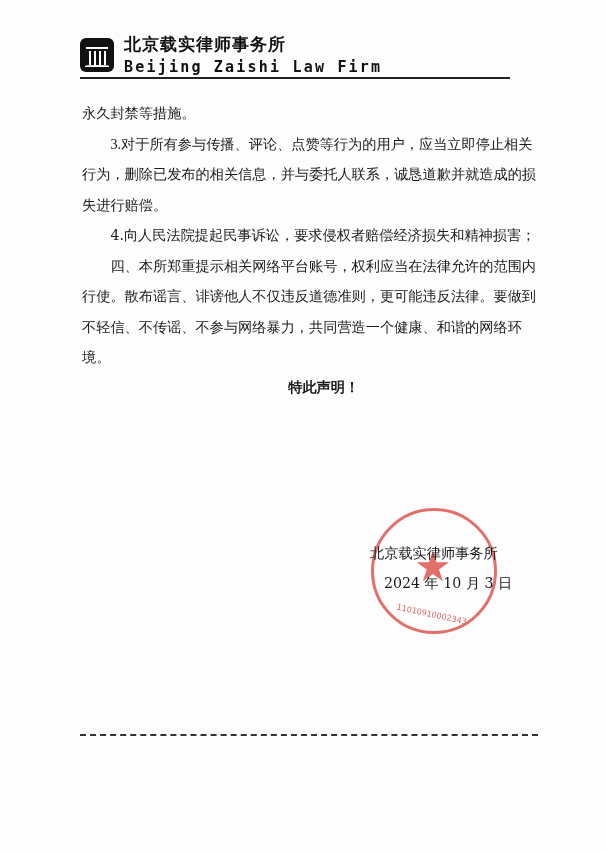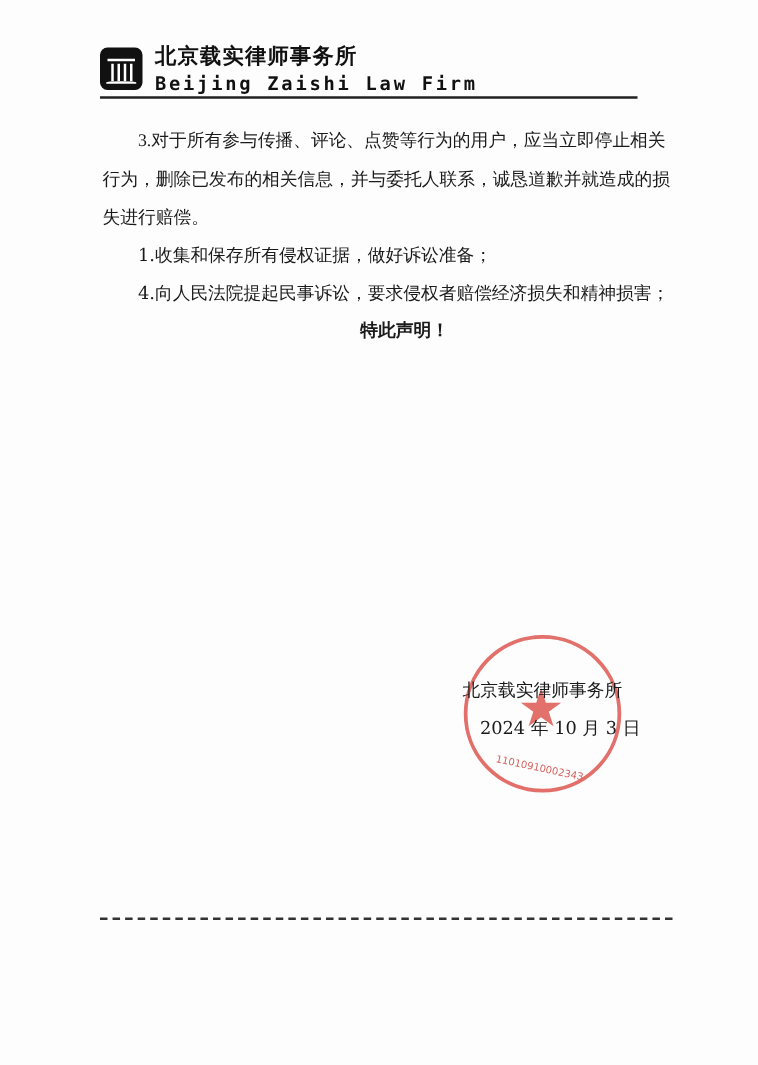--- a/index.html
+++ b/index.html
@@ -41,23 +41,24 @@
     <div class="base"></div>
   </div>
   <div class="brand">
     <div class="brand-cn">北京载实律师事务所</div>
     <div class="brand-en">Beijing Zaishi Law Firm</div>
   </div>
 </div>
 <div class="header-rule"></div>
 
 <div class="body-text">
+  <p>永久封禁等措施。</p>
   <p class="indent">3.对于所有参与传播、评论、点赞等行为的用户，应当立即停止相关行为，删除已发布的相关信息，并与委托人联系，诚恳道歉并就造成的损失进行赔偿。</p>
-  <p class="item">1.收集和保存所有侵权证据，做好诉讼准备；</p>
   <p class="item">4.向人民法院提起民事诉讼，要求侵权者赔偿经济损失和精神损害；</p>
+  <p class="indent">四、本所郑重提示相关网络平台账号，权利应当在法律允许的范围内行使。散布谣言、诽谤他人不仅违反道德准则，更可能违反法律。要做到不轻信、不传谣、不参与网络暴力，共同营造一个健康、和谐的网络环境。</p>
   <p class="indent bold">特此声明！</p>
 </div>
 
 <div class="stamp">
   <div class="star">★</div>
   <div class="num">1101091000234З</div>
 </div>
 
 <div class="sig">
   <div>北京载实律师事务所</div>

